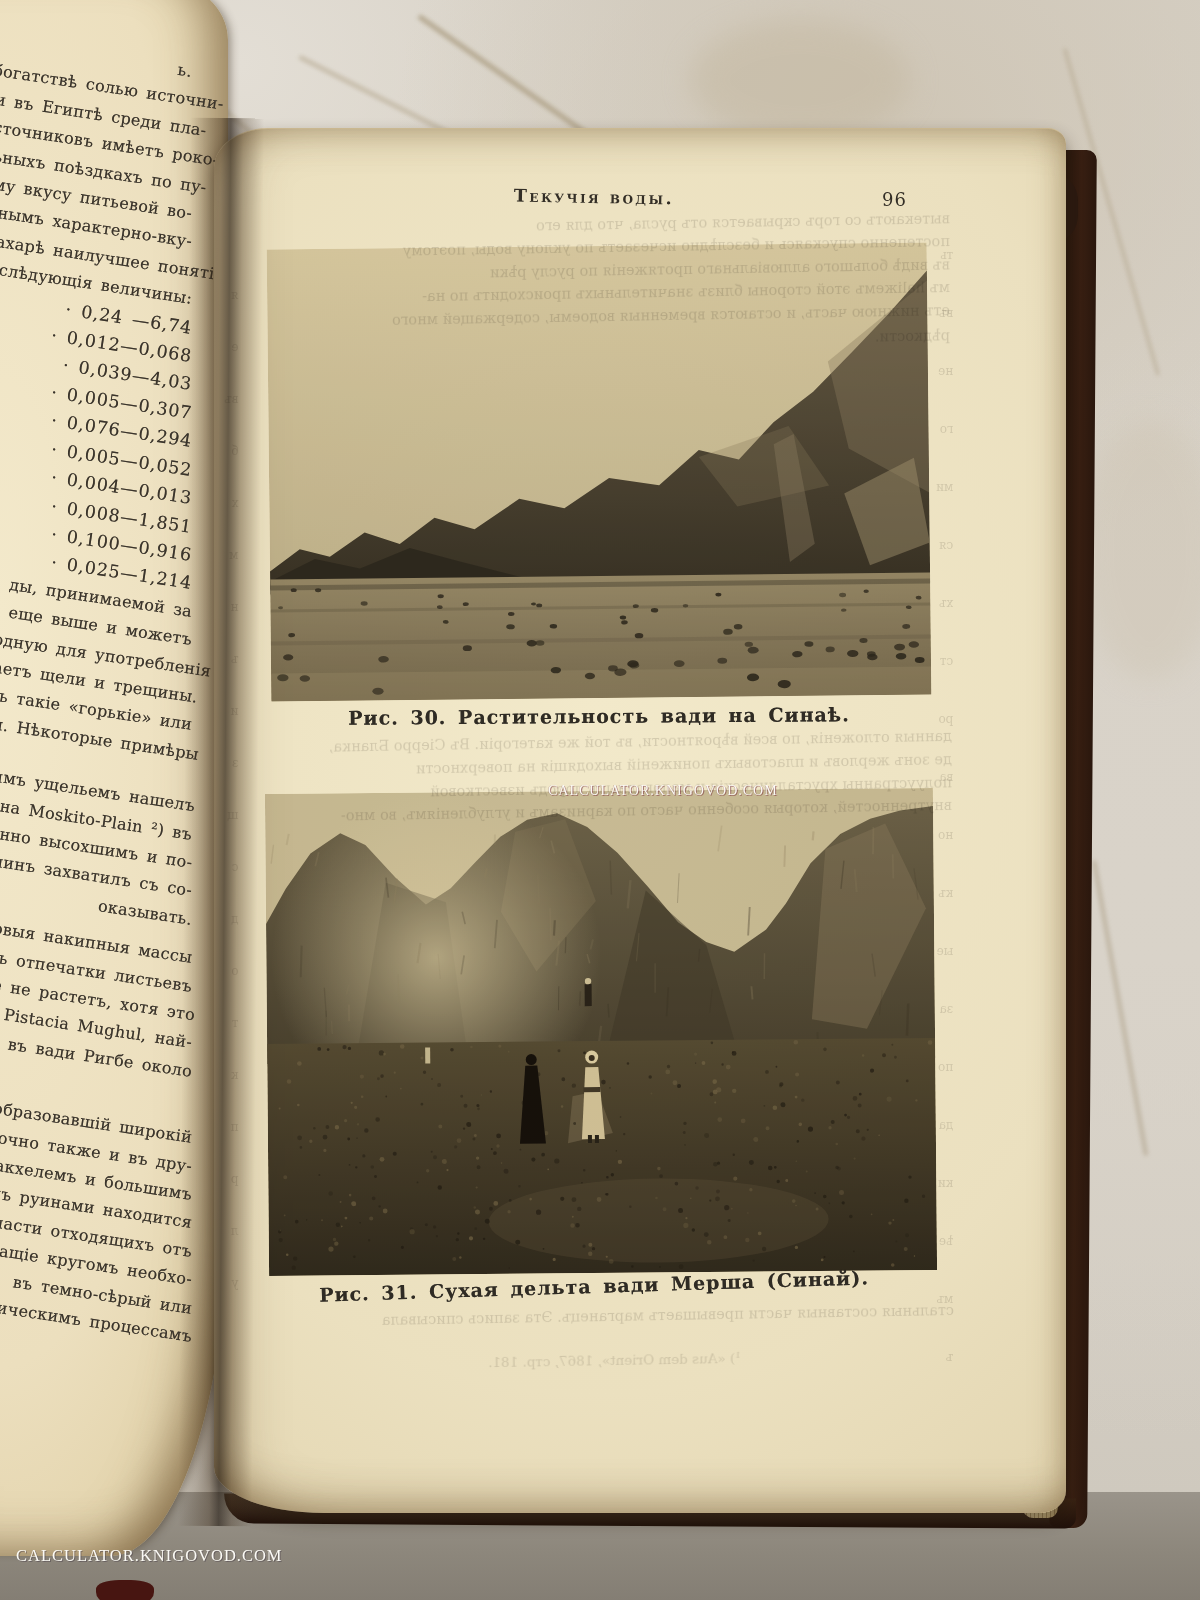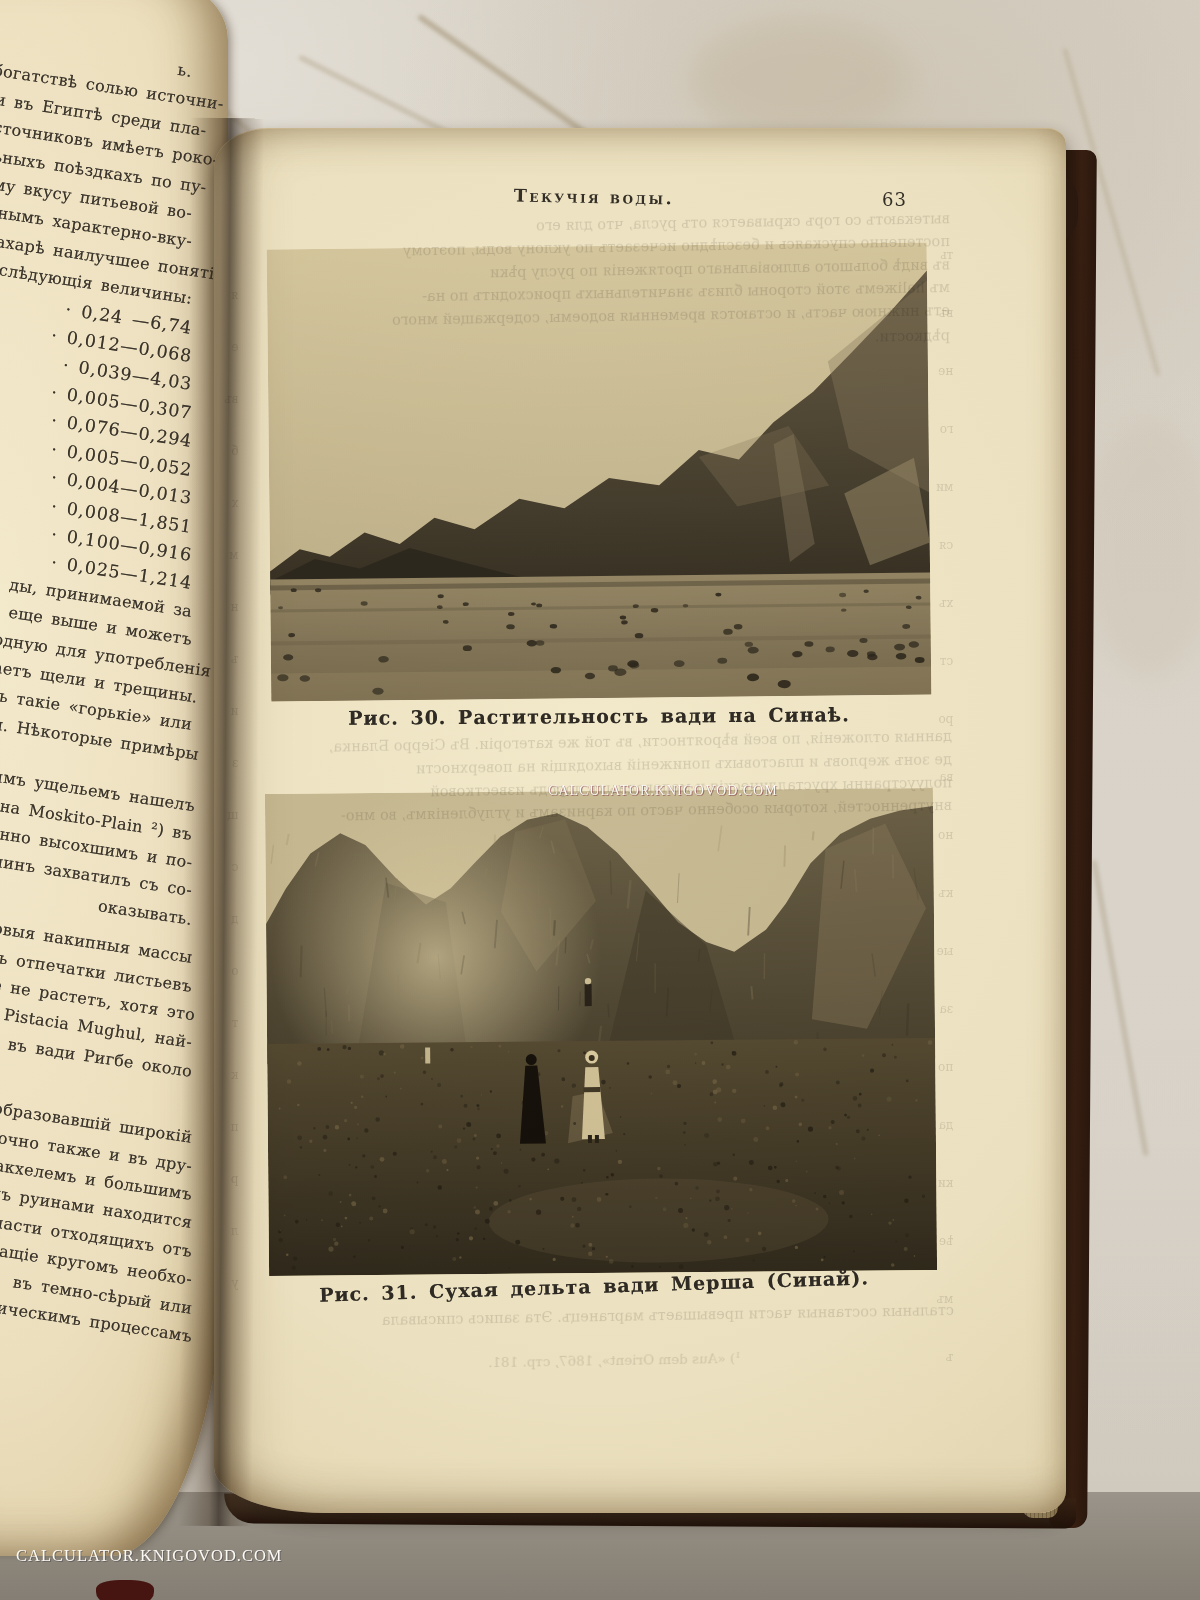--- a/index.html
+++ b/index.html
@@ -163,21 +163,21 @@
       <div class="lp-line">части отходящихъ отъ</div>
       <div class="lp-line">ащіе кругомъ необхо-</div>
       <div class="lp-line">въ темно-сѣрый или</div>
       <div class="lp-line">ическимъ процессамъ</div>
     </div>
 </div>
 
 <div class="right-page">
 
   <div class="running-header">Текучія воды.</div>
-  <div class="page-number">63</div>
+  <div class="page-number">96</div>
 
   <div class="ghost-block" id="ghost-top" style="left:46px;top:84px;width:690px;">
       <div class="g-line" style="margin-left: 30px;">вытекаютъ со горъ скрывается отъ русла, что для его</div>
       <div class="g-line" style="margin-left: 6px;">постепенно спускаясь и безслѣдно исчезаетъ по уклону воды, поэтому</div>
       <div class="g-line" style="margin-left: 48px;">въ видѣ большого аллювіальнаго протяженія по руслу рѣки</div>
       <div class="g-line" style="margin-left: 2px;">мъ halіжемъ этой стороны близъ значительныхъ происходитъ по на-</div>
       <div class="g-line" style="margin-left: 14px;">етъ нижнюю часть, и остаются временныя водоемы, содержащей много</div>
       <div class="g-line" style="margin-left: 260px;">рѣдкости.</div>
     </div>
   <div class="ghost-block" id="ghost-mid" style="left:28px;top:602px;width:710px;">

